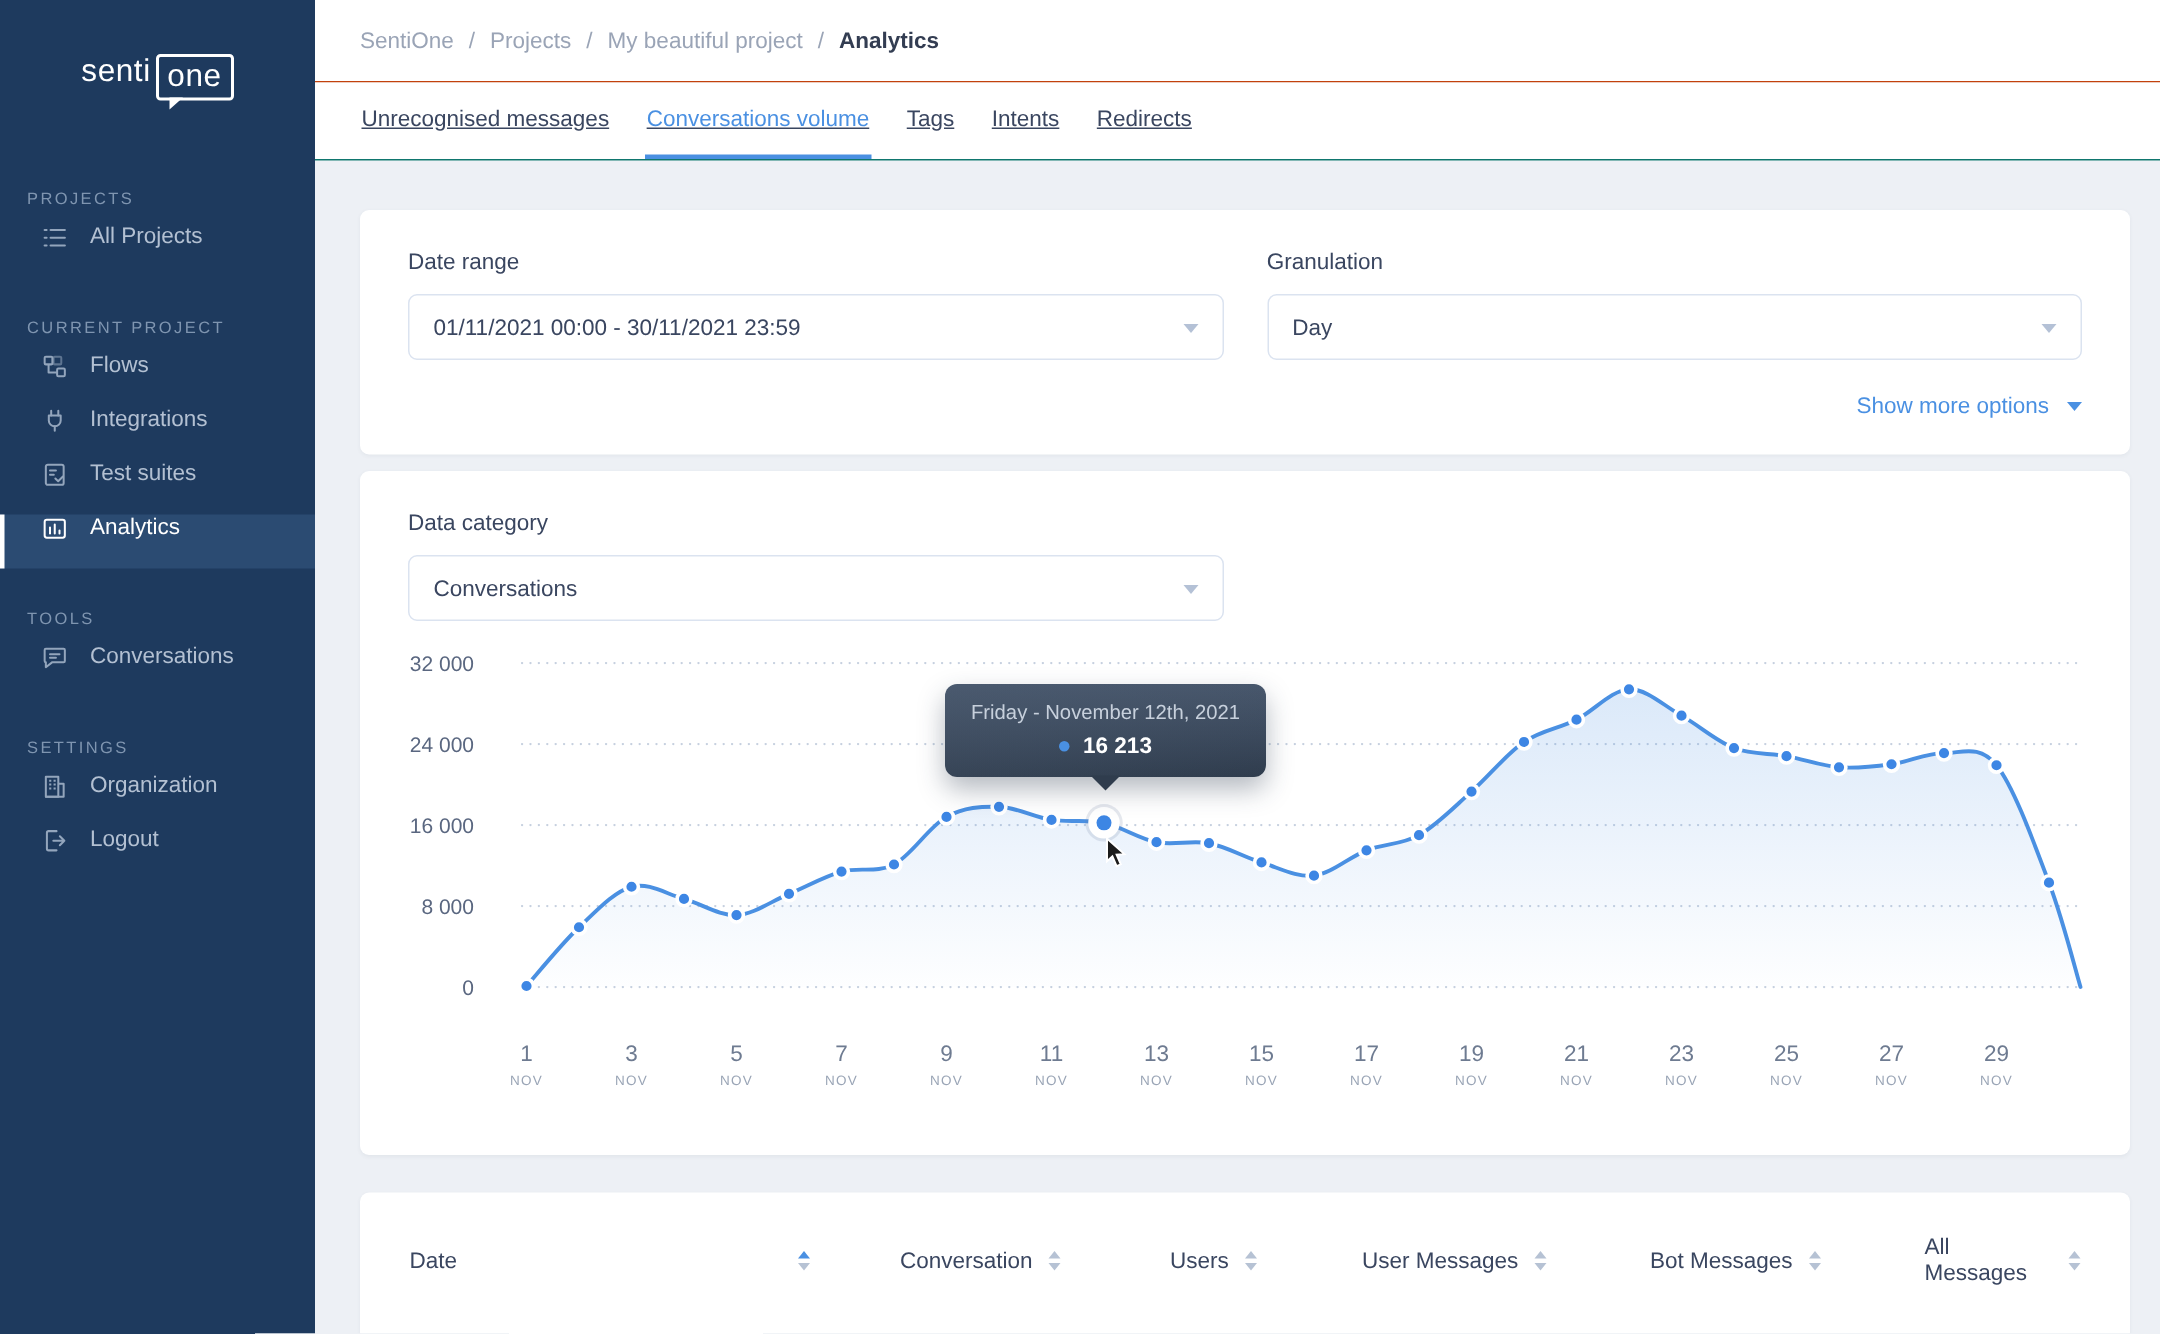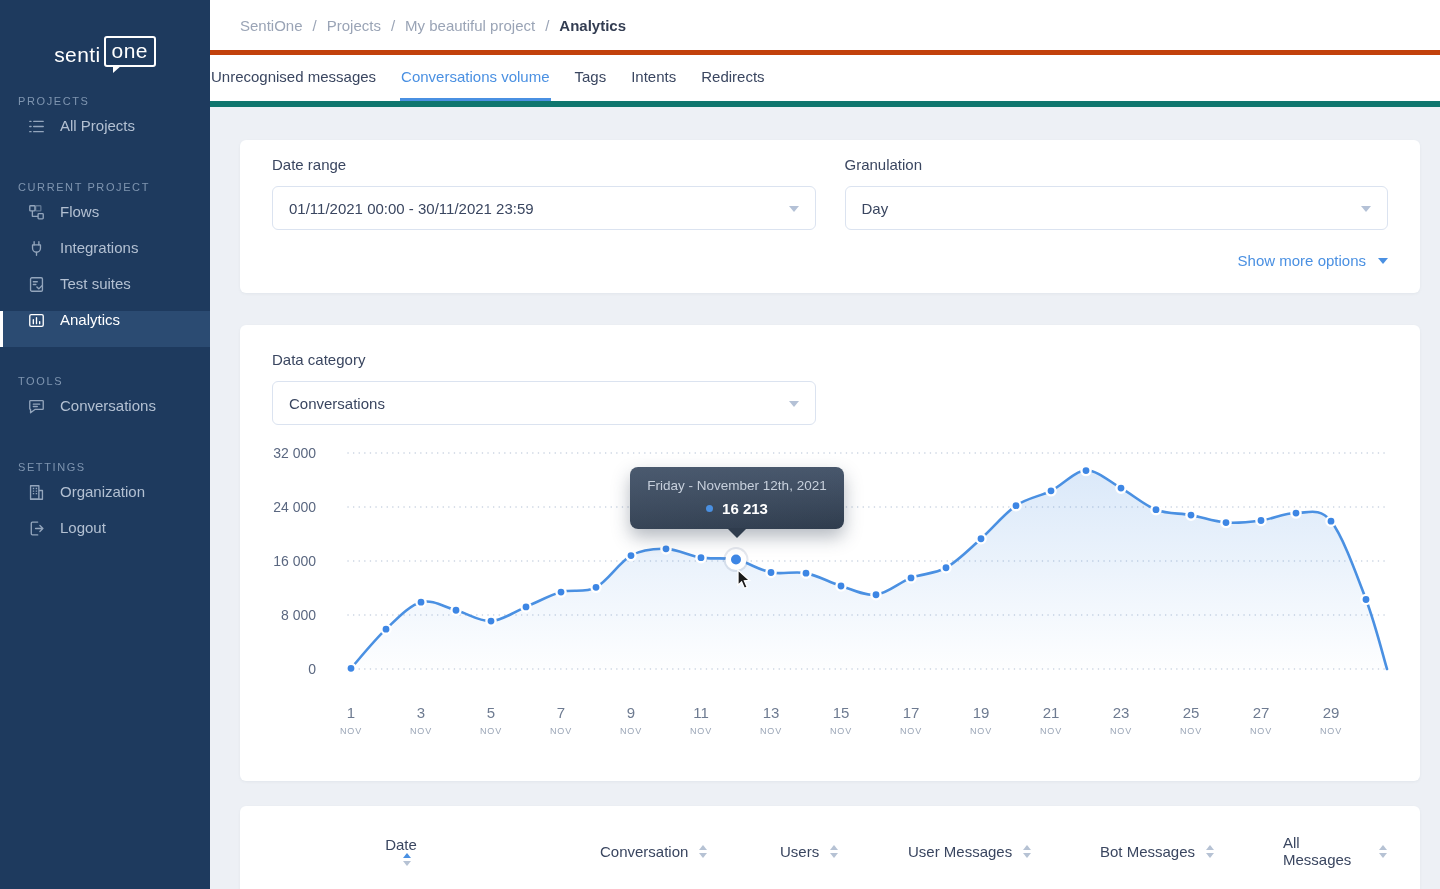--- a/index.html
+++ b/index.html
@@ -10,51 +10,51 @@
     --muted:#9aa4b6;
     --card-border:#dbe3f0;
   }
   *{box-sizing:border-box;margin:0;padding:0;}
   html,body{width:1440px;height:889px;overflow:hidden;}
   body{font-family:"Liberation Sans","DejaVu Sans",sans-serif;background:#edf0f5;color:var(--ink);}
   .app{display:flex;width:1440px;height:889px;}
 
   
   .sidebar{width:210px;min-width:210px;background:var(--sidebar);height:100%;padding-top:36px;}
-  .logo{display:flex;justify-content:center;align-items:flex-end;color:#fff;font-size:21px;letter-spacing:.4px;margin-bottom:28px;cursor:pointer;}
+  .logo{display:flex;justify-content:center;align-items:flex-start;color:#fff;font-size:21px;letter-spacing:.4px;margin-bottom:60px;cursor:pointer;}
   .logo .lg-pre{font-weight:500;}
   .logo .lg-box{position:relative;border:2px solid #fff;border-radius:3px;padding:1px 6px 2px;margin-left:3px;font-weight:500;}
   .logo .lg-box::after{content:"";position:absolute;left:7px;bottom:-8px;width:0;height:0;
      border-top:8px solid #fff;border-right:9px solid transparent;}
   .sec-label{color:#7f95b0;font-size:11px;letter-spacing:1.6px;padding:0 18px;margin:28px 0 10px;}
   .side-item{display:flex;align-items:flex-start;height:36px;padding-left:24px;color:#b3c0d2;font-size:15px;
      border-left:3px solid transparent;cursor:pointer;}
   .side-item .ic{width:19px;height:19px;margin-right:14px;color:#93a5bc;display:inline-flex;}
   .side-item .ic svg{width:19px;height:19px;}
   .side-item.active{background:var(--sidebar-active);border-left-color:#fff;color:#fff;}
   .side-item.active .ic{color:#fff;}
 
   
   .main{flex:1;display:flex;flex-direction:column;min-width:0;}
-  .topbar{height:55px;background:#fff;display:flex;align-items:center;padding-left:30px;border-bottom:5px solid #c2410c;}
+  .topbar{height:55px;background:#fff;display:flex;align-items:center;padding-left:30px;border-bottom:1px solid #c2410c;}
   .breadcrumb{display:flex;align-items:center;font-size:15px;color:var(--muted);}
   .breadcrumb .bc-link{cursor:pointer;}
   .breadcrumb .bc-sep{margin:0 10px;}
   .breadcrumb .bc-current{color:#333d52;font-weight:600;}
 
-  .tabbar{height:52px;background:#fff;display:flex;border-bottom:6px solid #0f766e;}
+  .tabbar{height:52px;background:#fff;display:flex;padding-left:30px;border-bottom:1px solid #0f766e;text-decoration:underline;}
   .tab{display:flex;align-items:center;font-size:15px;color:var(--ink);margin-right:23px;cursor:pointer;
      border-bottom:3px solid transparent;padding:0 1px;}
   .tab.active{color:var(--accent);border-bottom-color:var(--accent);}
 
   .content{flex:1;padding:33px 20px 0 30px;overflow:hidden;}
   .card{background:#fff;border-radius:6px;box-shadow:0 1px 3px rgba(50,65,90,.06);width:1180px;}
 
   
-  .filters-card{padding:16px 32px 24px;margin-bottom:32px;}
+  .filters-card{padding:26px 32px 24px;margin-bottom:11px;}
   .filters-row{display:flex;gap:29px;}
   .field{flex:1;min-width:0;}
   .field-label{font-size:15px;margin-bottom:13px;color:var(--ink);}
   .select{position:relative;height:44px;border:1px solid var(--card-border);border-radius:6px;
      display:flex;align-items:center;padding:0 40px 0 16px;font-size:15px;color:var(--ink);cursor:pointer;background:#fff;}
   .select .sel-caret{position:absolute;right:16px;top:50%;margin-top:-2px;width:0;height:0;
      border-left:5px solid transparent;border-right:5px solid transparent;border-top:6px solid #b4c1d6;}
   .show-more-row{display:flex;justify-content:flex-end;margin-top:22px;}
   .show-more{display:flex;align-items:center;color:var(--accent);font-size:15px;cursor:pointer;}
   .show-more .sm-caret{width:0;height:0;margin-left:12px;
@@ -76,21 +76,21 @@
   .tt-dot{width:7px;height:7px;border-radius:50%;background:var(--accent);margin-right:9px;display:inline-block;}
 
   .cursor{position:absolute;left:497px;top:138px;width:15px;height:21px;}
 
   
   .table-card{min-height:140px;padding:0 33px;}
   .thead{display:grid;grid-template-columns:327px 180px 128px 192px 183px 1fr;align-items:center;
      padding:28px 0 24px;}
   .th{display:flex;align-items:center;font-size:15px;color:var(--ink);cursor:pointer;}
   .th .th-label{margin-right:11px;}
-  .th.spread{justify-content:space-between;padding-right:60px;flex-direction:column;}
+  .th.spread{justify-content:space-between;padding-right:60px;}
   .sort{display:inline-flex;flex-direction:column;gap:3px;}
   .sort i{display:block;width:0;height:0;border-left:4.5px solid transparent;border-right:4.5px solid transparent;}
   .sort .s-up{border-bottom:5px solid #b6c2d4;}
   .sort .s-down{border-top:5px solid #b6c2d4;}
   .sort.asc .s-up{border-bottom-color:var(--accent);}
 </style>
 </head>
 <body>
 
 <div class="app">

